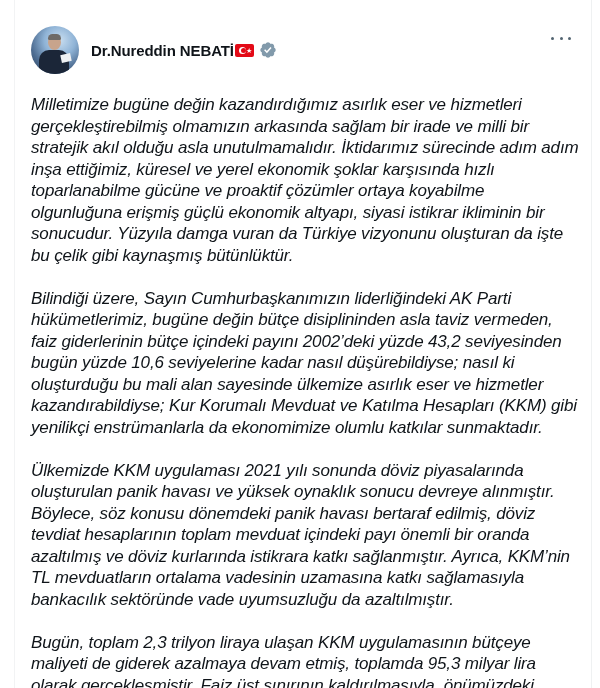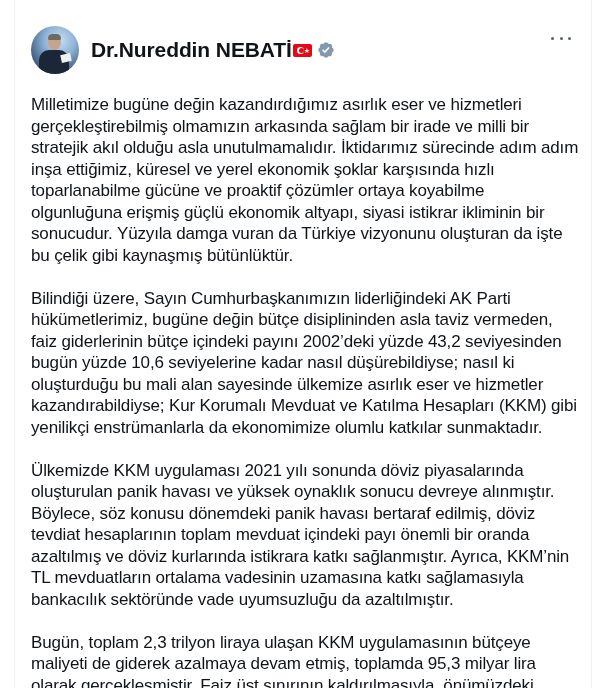--- a/index.html
+++ b/index.html
@@ -84,21 +84,21 @@
       flex-direction: column;
       justify-content: center;
     }
     .name-row {
       display: flex;
       align-items: center;
       height: 20px;
     }
     .display-name {
       font-weight: bold;
-      font-size: 21px;
+      font-size: 15px;
       color: #0f1419;
       letter-spacing: -0.1px;
     }
     .flag {
       display: inline-block;
       width: 19px;
       height: 13px;
       background: #e30a17;
       border-radius: 2px;
       position: relative;
@@ -166,20 +166,21 @@
       top: 94px;
       width: 548px;
       font-size: 17px;
       line-height: 21.5px;
       color: #0f1419;
       letter-spacing: -0.15px;
     }
     .tweet-body p {
       margin: 0 0 21.5px 0;
       white-space: normal;
+      font-style: italic;
     }
   </style>
 </head>
 <body>
 
 <div class="card">
 
   <div class="header">
     <div class="avatar">
       <div class="person-body"></div>

